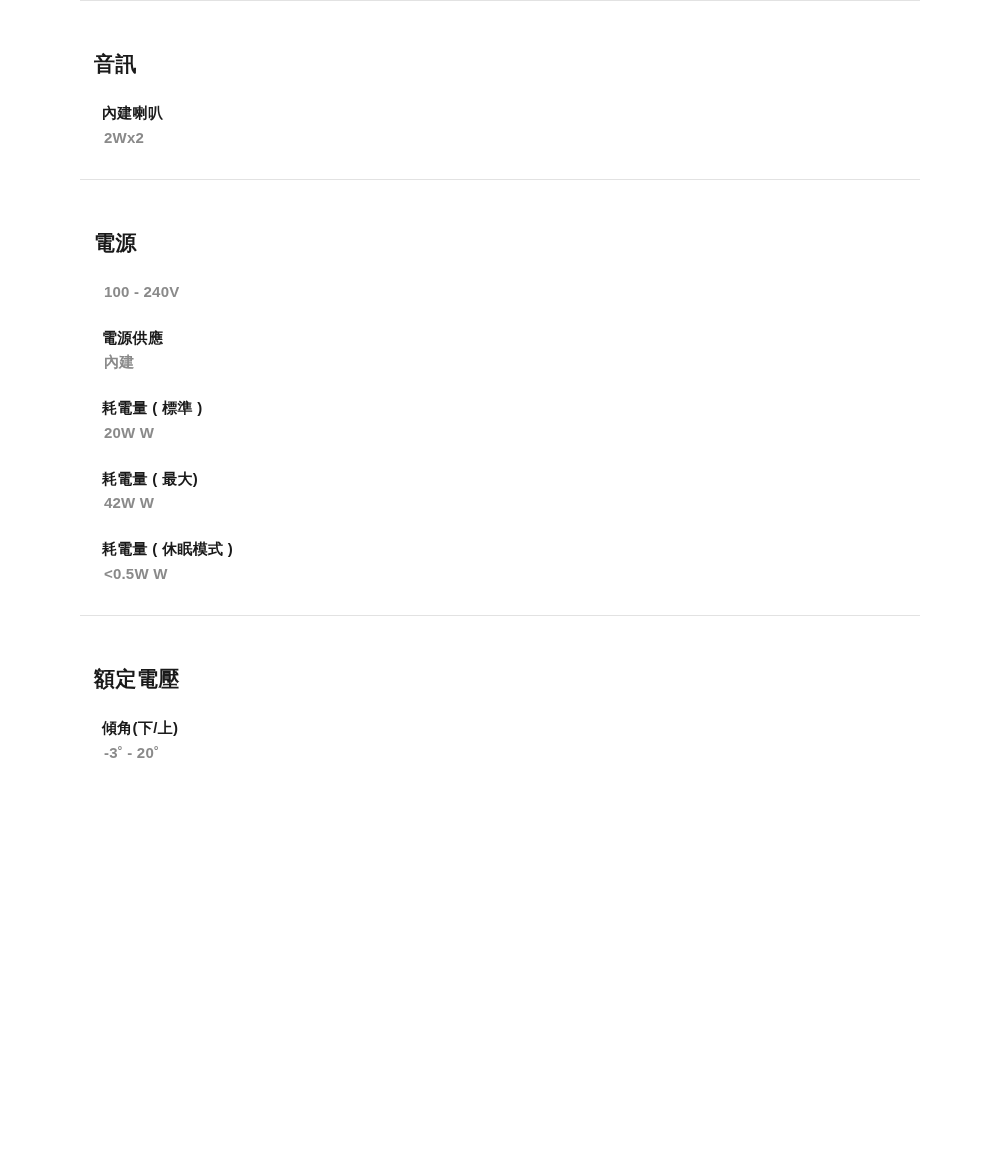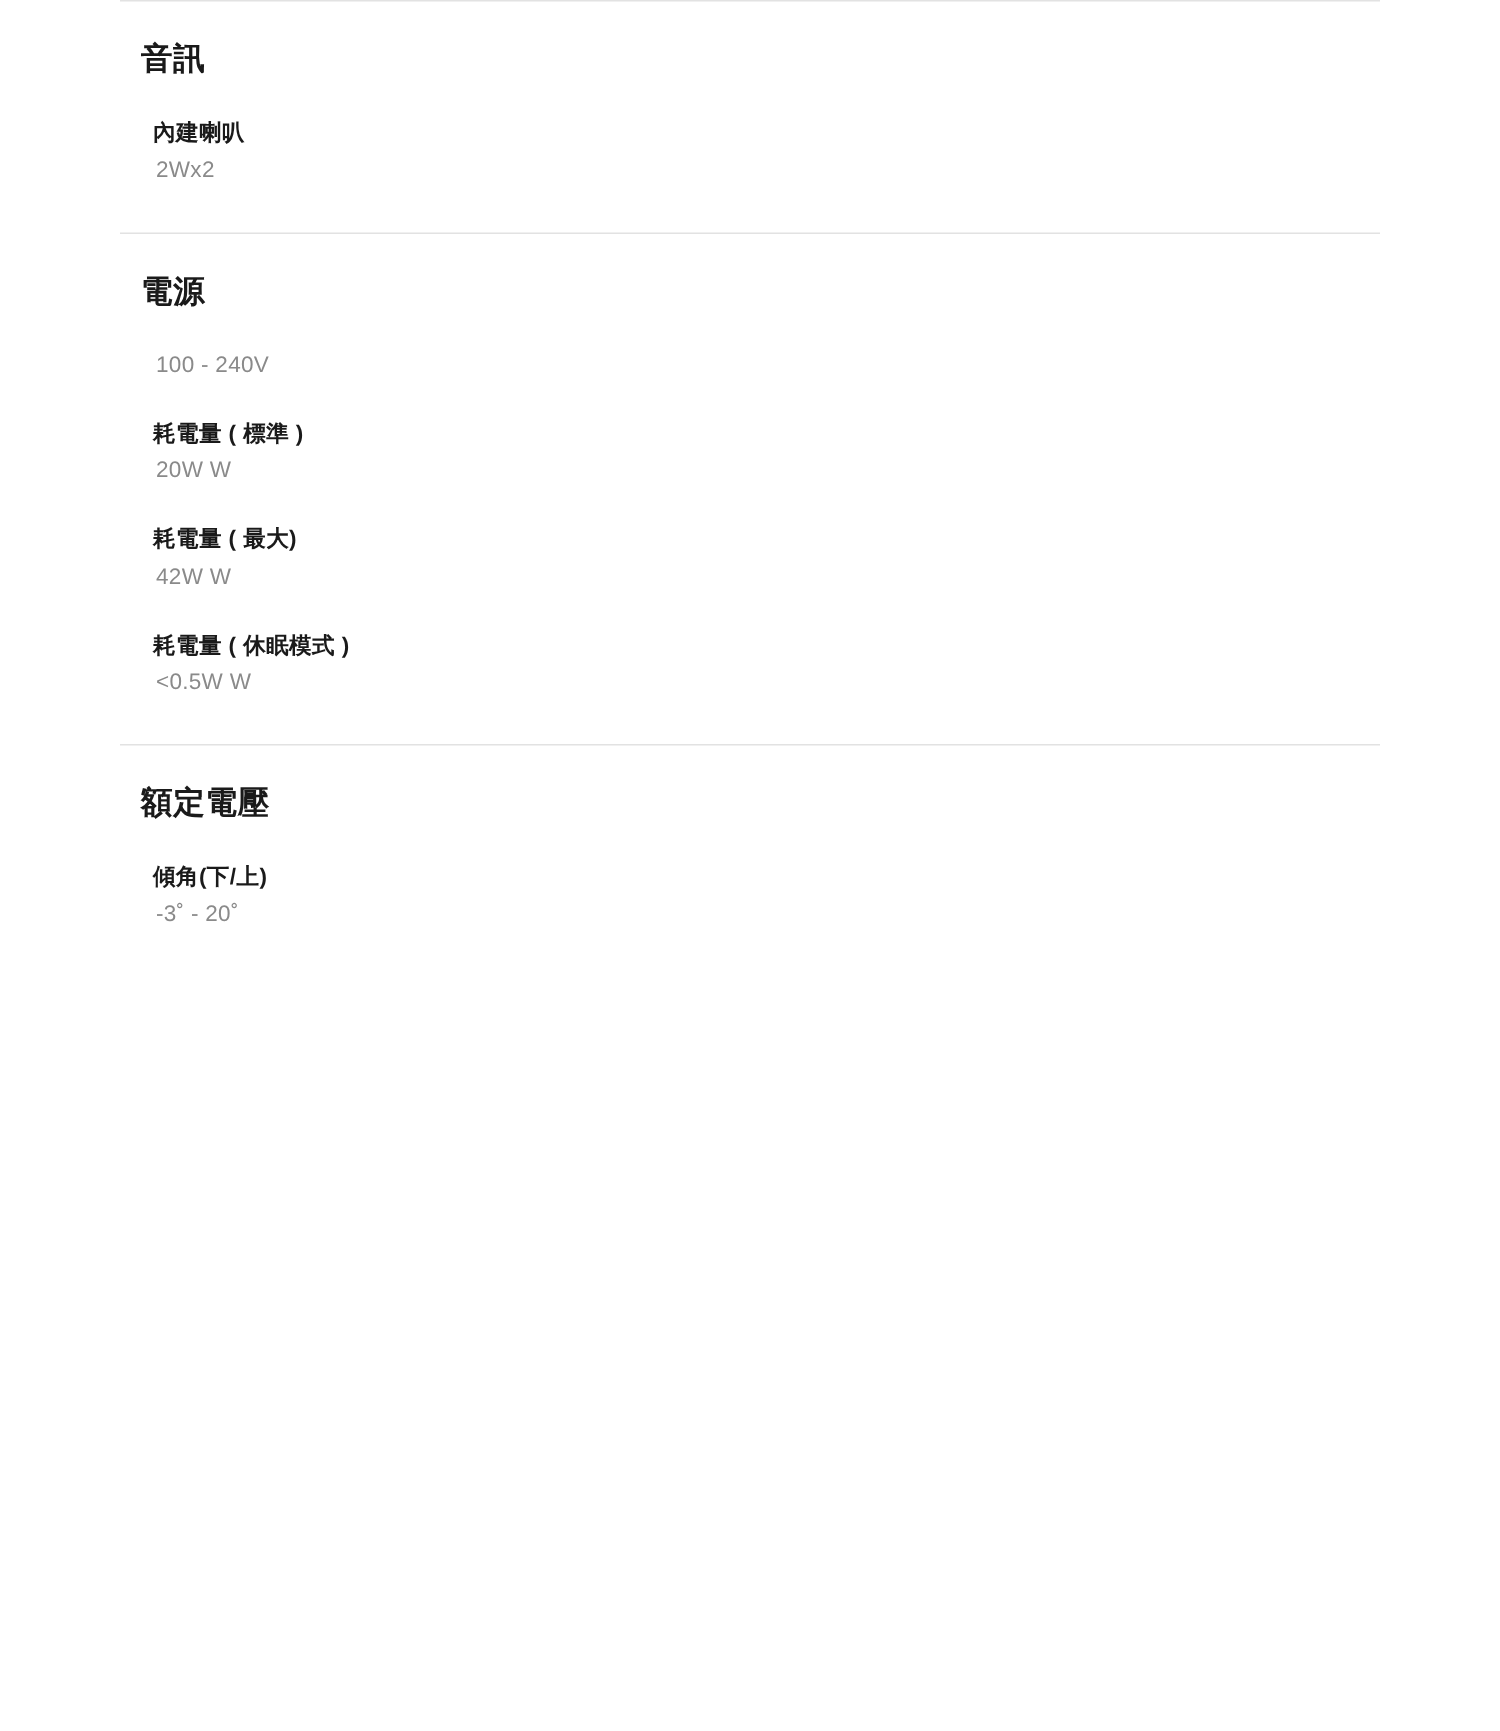--- a/index.html
+++ b/index.html
@@ -16,21 +16,21 @@
     -webkit-font-smoothing: antialiased;
   }
   .page {
     position: relative;
     width: 1000px;
     box-sizing: border-box;
     padding: 0 80px;
   }
   .spec-section {
     border-top: 1px solid #e2e2e2;
-    padding-top: 26px;
+    padding-top: 50px;
     padding-bottom: 30px;
   }
   .spec-section.first {
     border-top: 1px solid #e2e2e2;
   }
   .section-title {
     font-size: 21px;
     font-weight: bold;
     line-height: 1.2;
     margin: 0 0 26px 14px;
@@ -56,20 +56,21 @@
     color: #1a1a1a;
     margin: 0 0 3px 22px;
     letter-spacing: 0.3px;
   }
   .spec-value {
     font-size: 15px;
     line-height: 1.45;
     color: #8a8a8a;
     margin: 0 0 0 24px;
     letter-spacing: 0.2px;
+    font-weight: bold;
   }
 </style>
 </head>
 <body>
 
 <div class="page">
 
   <section class="spec-section first">
     <h2 class="section-title">音訊</h2>
     <ul class="spec-list">
@@ -78,20 +79,24 @@
         <div class="spec-value">2Wx2</div>
       </li>
     </ul>
   </section>
 
   <section class="spec-section">
     <h2 class="section-title">電源</h2>
     <ul class="spec-list">
       <li class="spec-item">
         <div class="spec-value">100 - 240V</div>
+      </li>
+      <li class="spec-item">
+        <div class="spec-label">電源供應</div>
+        <div class="spec-value">內建</div>
       </li>
       <li class="spec-item">
         <div class="spec-label">耗電量 ( 標準 )</div>
         <div class="spec-value">20W W</div>
       </li>
       <li class="spec-item">
         <div class="spec-label">耗電量 ( 最大)</div>
         <div class="spec-value">42W W</div>
       </li>
       <li class="spec-item">

